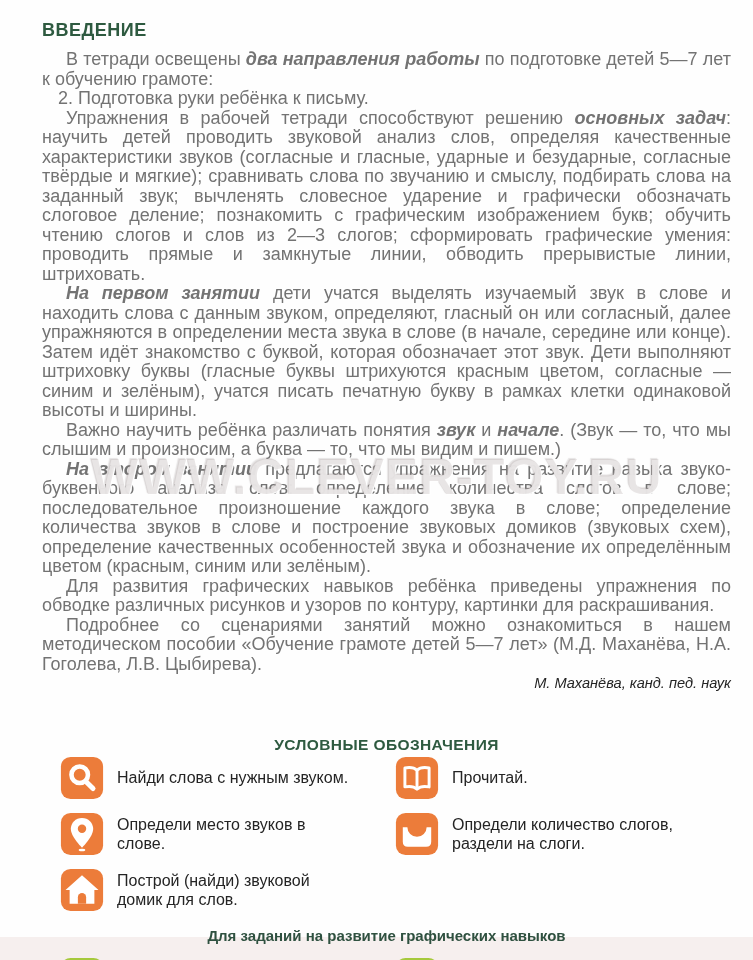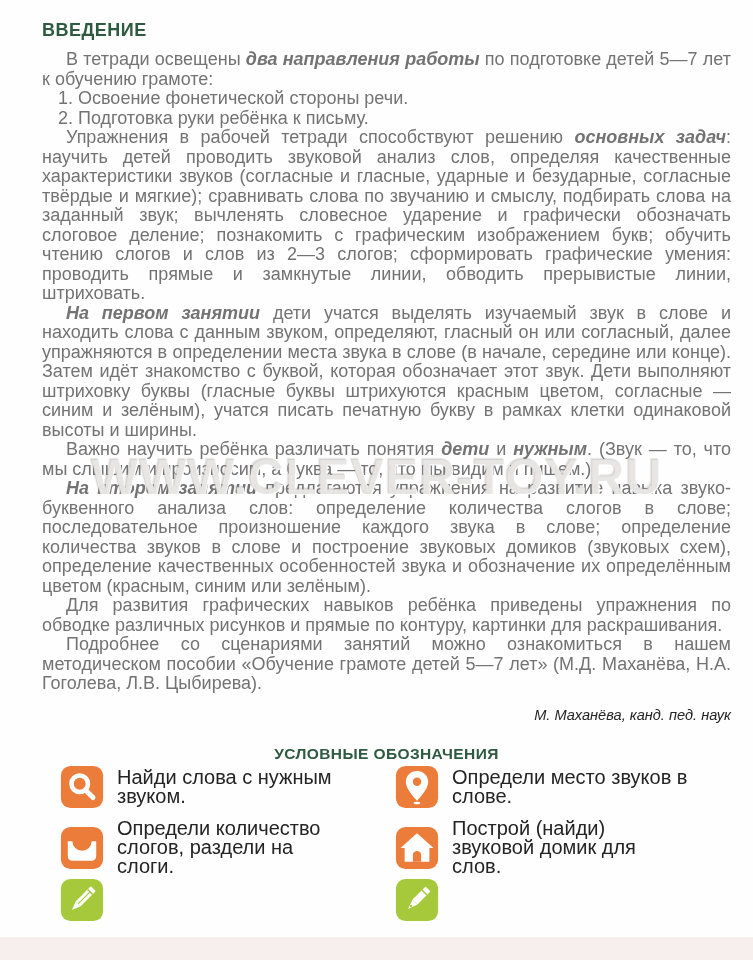--- a/index.html
+++ b/index.html
@@ -19,40 +19,40 @@
   }
   .para{
     font-size:18px;line-height:19.5px;color:#737373;
     text-align:justify;margin:0;
   }
   .para.indent{text-indent:24px;}
   .para.list{padding-left:16px;text-align:left;}
   .para .em{font-weight:bold;font-style:italic;}
   .signature{
     font-size:14.6px;line-height:19.5px;color:#242424;
-    text-align:right;font-style:italic;margin-top:12px;
+    text-align:right;font-style:italic;margin-top:0;
   }
 
   .legend-title{
     text-align:center;font-weight:bold;font-size:15.5px;
-    color:#2e5a40;margin:20px 0 0 0;letter-spacing:.4px;
+    color:#2e5a40;margin:42px 0 0 0;letter-spacing:.4px;
   }
   .legend-sub{
     text-align:center;font-weight:bold;font-size:15px;
     color:#2f5140;margin:13px 0 11px 0;
   }
   .legend-grid{
     display:grid;grid-template-columns:335px auto;
     row-gap:8px;margin-left:18px;
   }
   .legend-item{display:flex;align-items:center;gap:13px;min-height:48px;}
   .legend-icon{width:44px;height:44px;flex:0 0 44px;display:block;}
   .legend-icon svg{display:block;}
   .legend-label{
-    font-size:20px;line-height:19px;color:#242424;max-width:238px;
+    font-size:16px;line-height:19px;color:#242424;max-width:238px;
   }
 
   .watermark{
     position:absolute;top:448px;left:0;right:0;z-index:3;
     text-align:center;font-weight:bold;font-size:50px;
     letter-spacing:1px;white-space:nowrap;
     color:rgba(186,177,177,0.32);
     text-shadow:1px 1px 0 rgba(255,255,255,0.95), -1px -1px 1px rgba(120,110,110,0.18);
     pointer-events:none;user-select:none;
   }
@@ -67,45 +67,54 @@
 <div class="page">
   <div class="bottom-strip"></div>
 
   <div class="watermark">WWW.CLEVER-TOY.RU</div>
 
   <div class="content">
     <h1 class="page-title">ВВЕДЕНИЕ</h1>
 
     <div>
         <p class="para indent"><span>В тетради освещены </span><span class="em">два направления работы</span><span> по подготовке детей 5—7 лет к обучению грамоте:</span></p>
-        <p class="para list"><span>1. Освоение фонетической стороны речи.</span></p>
         <p class="para list"><span>2. Подготовка руки ребёнка к письму.</span></p>
         <p class="para indent"><span>Упражнения в рабочей тетради способствуют решению </span><span class="em">основных задач</span><span>: научить детей проводить звуковой анализ слов, определяя качественные характеристики звуков (согласные и гласные, ударные и безударные, согласные твёрдые и мягкие); сравнивать слова по звучанию и смыслу, подбирать слова на заданный звук; вычленять словесное ударение и графически обозначать слоговое деление; познакомить с графическим изображением букв; обучить чтению слогов и слов из 2—3 слогов; сформировать графические умения: проводить прямые и замкнутые линии, обводить прерывистые линии, штриховать.</span></p>
         <p class="para indent"><span class="em">На первом занятии</span><span> дети учатся выделять изучаемый звук в слове и находить слова с данным звуком, определяют, гласный он или согласный, далее упражняются в определении места звука в слове (в начале, середине или конце). Затем идёт знакомство с буквой, которая обозначает этот звук. Дети выполняют штриховку буквы (гласные буквы штрихуются красным цветом, согласные — синим и зелёным), учатся писать печатную букву в рамках клетки одинаковой высоты и ширины.</span></p>
-        <p class="para indent"><span>Важно научить ребёнка различать понятия </span><span class="em">дети</span><span> и </span><span class="em">нужным</span><span>. (Звук — то, что мы слышим и произносим, а буква — то, что мы видим и пишем.)</span></p>
+        <p class="para indent"><span>Важно научить ребёнка различать понятия </span><span class="em">звук</span><span> и </span><span class="em">начале</span><span>. (Звук — то, что мы слышим и произносим, а буква — то, что мы видим и пишем.)</span></p>
         <p class="para indent"><span class="em">На втором занятии</span><span> предлагаются упражнения на развитие навыка звуко-буквенного анализа слов: определение количества слогов в слове; последовательное произношение каждого звука в слове; определение количества звуков в слове и построение звуковых домиков (звуковых схем), определение качественных особенностей звука и обозначение их определённым цветом (красным, синим или зелёным).</span></p>
-        <p class="para indent"><span>Для развития графических навыков ребёнка приведены упражнения по обводке различных рисунков и прямые по контуру, картинки для раскрашивания.</span></p>
+        <p class="para indent"><span>Для развития графических навыков ребёнка приведены упражнения по обводке различных рисунков и узоров по контуру, картинки для раскрашивания.</span></p>
         <p class="para indent"><span>Подробнее со сценариями занятий можно ознакомиться в нашем методическом пособии «Обучение грамоте детей 5—7 лет» (М.Д. Маханёва, Н.А. Гоголева, Л.В. Цыбирева).</span></p>
       </div>
 
     <div class="signature">М. Маханёва, канд. пед. наук</div>
 
     <h2 class="legend-title">УСЛОВНЫЕ ОБОЗНАЧЕНИЯ</h2>
 
     <div>
       <div class="legend-grid">
           <div class="legend-item">
             <span class="legend-icon">
               <svg viewBox="0 0 48 48" width="44" height="44" xmlns="http://www.w3.org/2000/svg">
                 <rect x="1" y="1" width="46" height="46" rx="10.5" fill="#ec7c3a"></rect>
                 <circle cx="21.5" cy="20.5" r="9" fill="none" stroke="#fff" stroke-width="5"></circle>
                 <path d="M28.5 28 L36 35.5" stroke="#fff" stroke-width="5.5" stroke-linecap="round"></path>
               </svg>
             </span>
             <span class="legend-label">Найди слова с нужным звуком.</span>
+          </div>
+          <div class="legend-item">
+            <span class="legend-icon">
+              <svg viewBox="0 0 48 48" width="44" height="44" xmlns="http://www.w3.org/2000/svg">
+                <rect x="1" y="1" width="46" height="46" rx="10.5" fill="#ec7c3a"></rect>
+                <path d="M24 15.5c-2.8-2.6-7.8-3.4-13.2-2.4v20.6c5.4-1 10.4-.2 13.2 2.4 2.8-2.6 7.8-3.4 13.2-2.4V13.1c-5.4-1-10.4-.2-13.2 2.4z" fill="none" stroke="#fff" stroke-width="3.2" stroke-linejoin="round"></path>
+                <path d="M24 15.5v20.6" stroke="#fff" stroke-width="3.2"></path>
+              </svg>
+            </span>
+            <span class="legend-label">Прочитай.</span>
           </div>
           <div class="legend-item">
             <span class="legend-icon">
               <svg viewBox="0 0 48 48" width="44" height="44" xmlns="http://www.w3.org/2000/svg">
                 <rect x="1" y="1" width="46" height="46" rx="10.5" fill="#ec7c3a"></rect>
                 <path d="M24 6.5c-6.9 0-12.2 5.3-12.2 11.9 0 8.9 12.2 20.6 12.2 20.6s12.2-11.7 12.2-20.6C36.2 11.8 30.9 6.5 24 6.5z" fill="#fff"></path>
                 <circle cx="24" cy="18.3" r="4.6" fill="#ec7c3a"></circle>
                 <ellipse cx="24" cy="41.5" rx="3.6" ry="1.4" fill="#fff"></ellipse>
               </svg>
             </span>
@@ -127,20 +136,21 @@
                 <path d="M24 8 42 24h-4.5v15h-27V24H6z" fill="#fff"></path>
                 <path d="M19.5 39v-7.2a4.5 4.5 0 0 1 9 0V39z" fill="#ec7c3a"></path>
               </svg>
             </span>
             <span class="legend-label">Построй (найди) звуковой домик для слов.</span>
           </div>
         </div>
     </div>
 
     <div>
+      <div class="legend-sub">Для заданий на развитие графических навыков</div>
       <div class="legend-grid">
           <div class="legend-item">
             <span class="legend-icon">
               <svg viewBox="0 0 48 48" width="44" height="44" xmlns="http://www.w3.org/2000/svg">
                 <rect x="1" y="1" width="46" height="46" rx="10.5" fill="#a6c93c"></rect>
                 <g transform="rotate(45 24 24)">
                   <rect x="20.2" y="6.5" width="7.6" height="23.5" rx="1" fill="#fff"></rect>
                   <path d="M20.2 30h7.6L24 39.5z" fill="#fff"></path>
                   <line x1="20.2" y1="11.5" x2="27.8" y2="11.5" stroke="#a6c93c" stroke-width="1.6"></line>
                   <line x1="24" y1="11.5" x2="24" y2="30" stroke="#a6c93c" stroke-width="1.2"></line>

